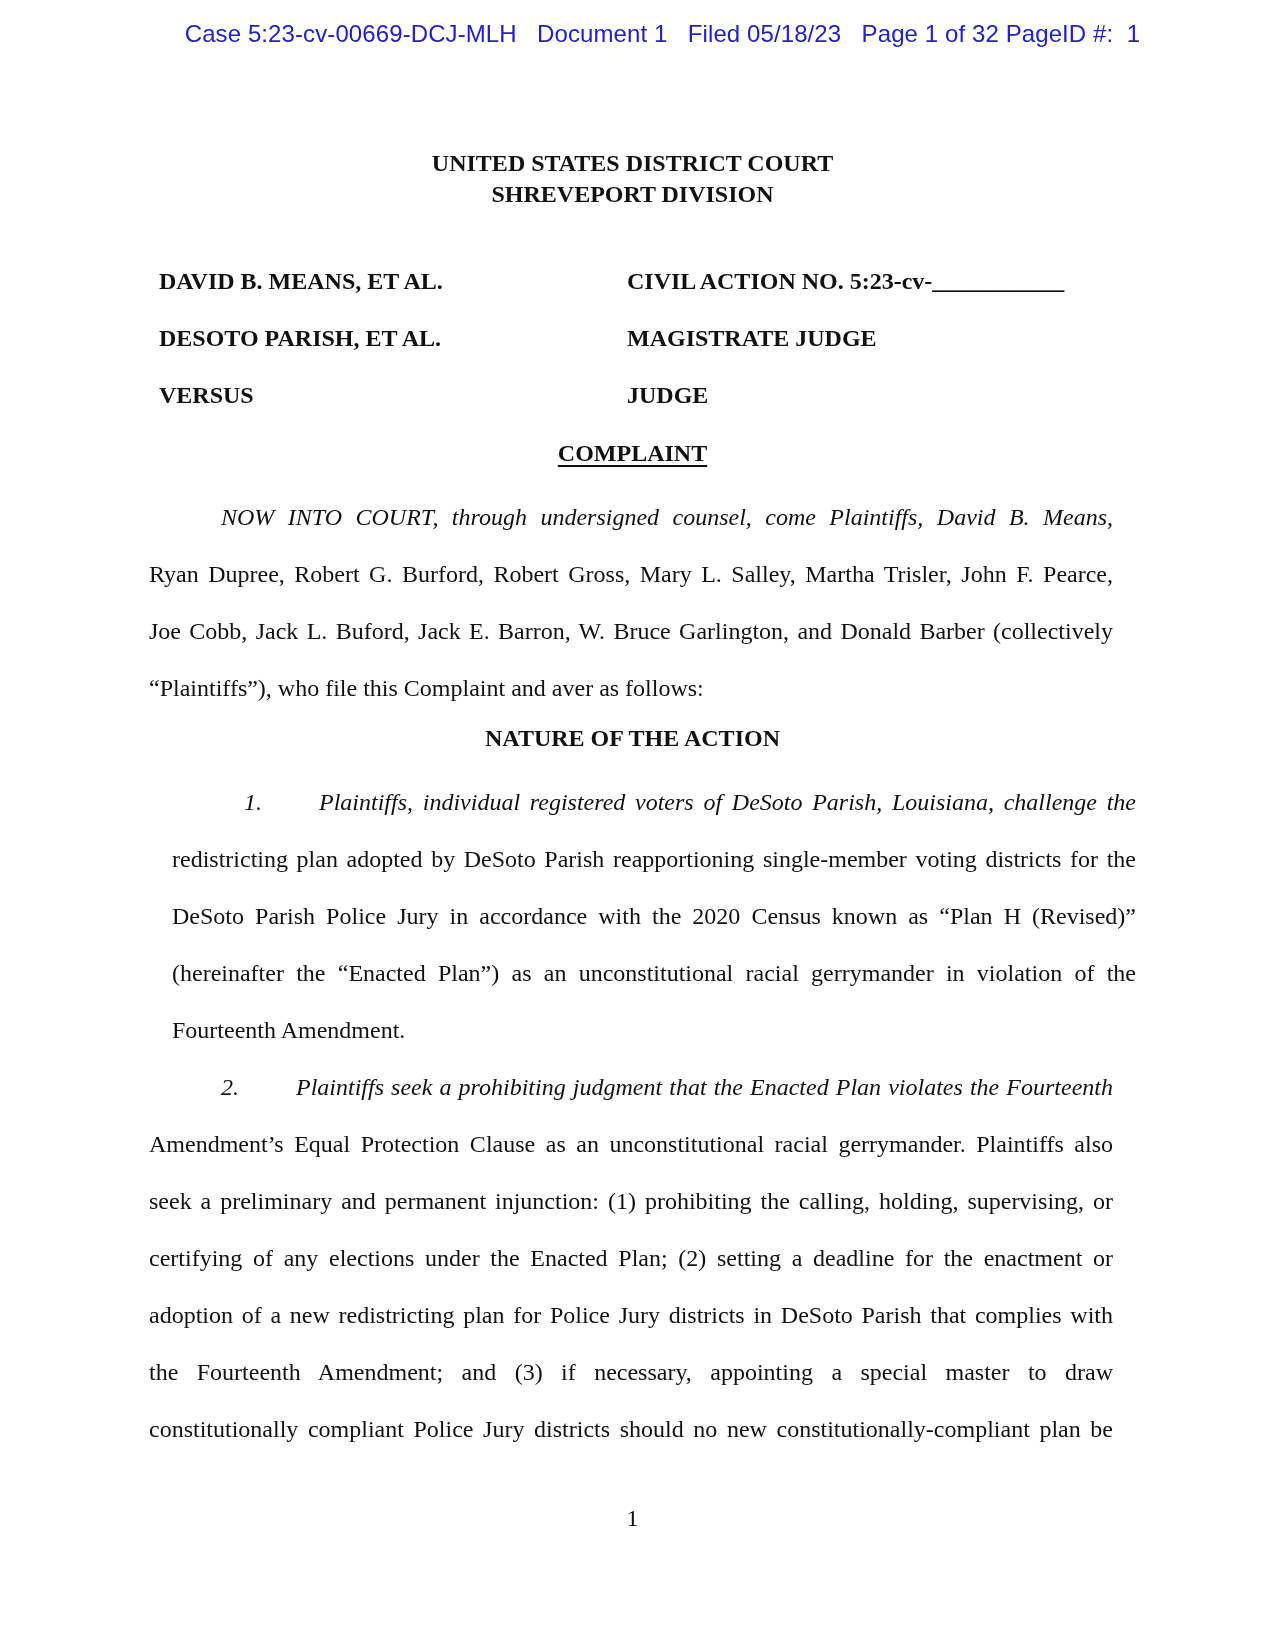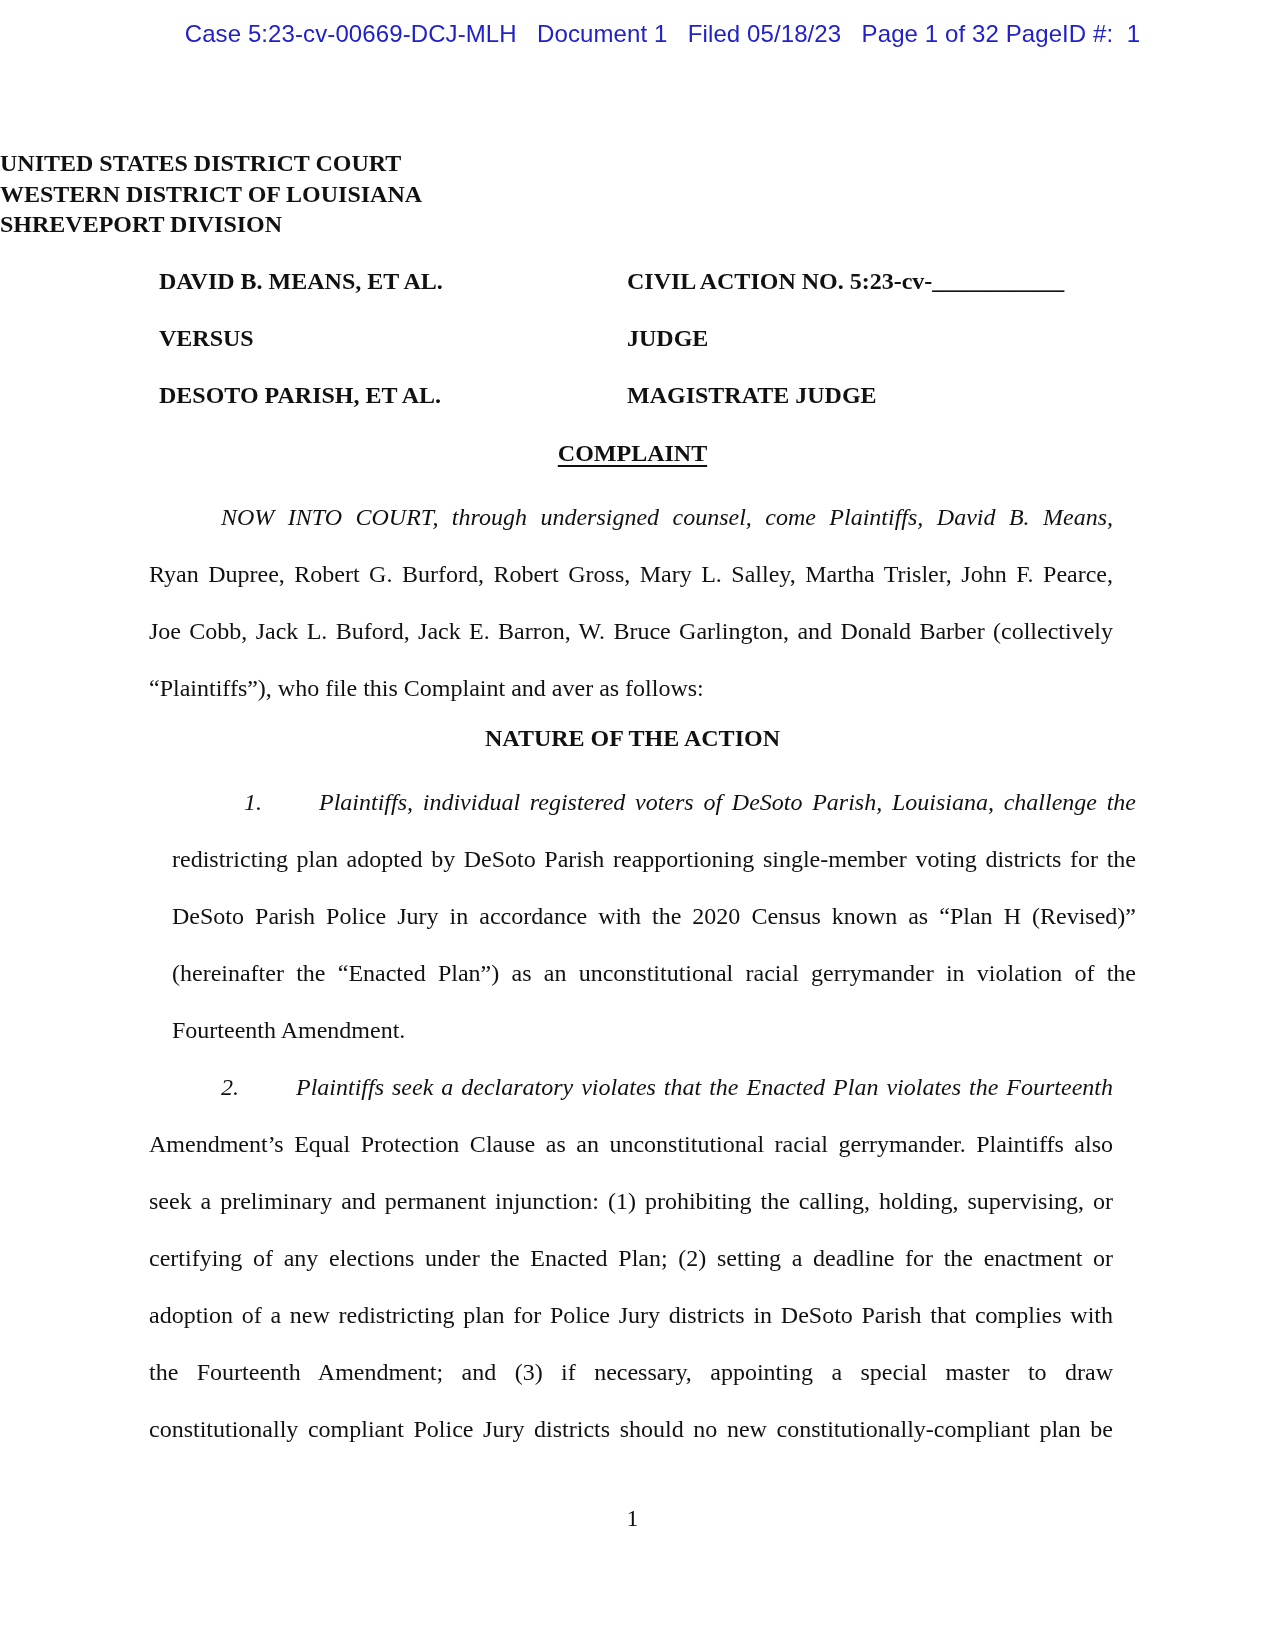--- a/index.html
+++ b/index.html
@@ -26,20 +26,21 @@
       color: #2121c9;
       white-space: pre;
       letter-spacing: 0.1px;
       padding-left: 30px;
     }
     .court {
       position: absolute;
       top: 148px;
       left: 0;
       width: 1265px;
+      text-align: center;
       font-weight: bold;
       font-size: 24px;
       line-height: 30.5px;
     }
     .parties {
       position: absolute;
       left: 159px;
       top: 268px;
       width: 950px;
       font-weight: bold;
@@ -109,36 +110,35 @@
       font-size: 24px;
     }
   </style>
 </head>
 <body>
 
 <div class="stamp">Case 5:23-cv-00669-DCJ-MLH   Document 1   Filed 05/18/23   Page 1 of 32 PageID #:  1</div>
 
 <div class="court">
   <div>UNITED STATES DISTRICT COURT</div>
-  <div>WESTERN DISTRICT OF LOUISIANA</div>
   <div>SHREVEPORT DIVISION</div>
 </div>
 
 <div class="parties">
   <div class="party-row">
     <span class="party-left">DAVID B. MEANS, ET AL.</span>
     <span class="party-right">CIVIL ACTION NO. 5:23-cv-___________</span>
   </div>
   <div class="party-row">
+    <span class="party-left">DESOTO PARISH, ET AL.</span>
+    <span class="party-right">MAGISTRATE JUDGE</span>
+  </div>
+  <div class="party-row">
     <span class="party-left">VERSUS</span>
     <span class="party-right">JUDGE</span>
-  </div>
-  <div class="party-row">
-    <span class="party-left">DESOTO PARISH, ET AL.</span>
-    <span class="party-right">MAGISTRATE JUDGE</span>
   </div>
 </div>
 
 <div class="heading underline" style="top: 440px;">
   <span>COMPLAINT</span>
 </div>
 
 <div class="body-text" style="top: 489px;">
   <span class="body-line indent">NOW INTO COURT, through undersigned counsel, come Plaintiffs, David B. Means,</span>
   <span class="body-line">Ryan Dupree, Robert G. Burford, Robert Gross, Mary L. Salley, Martha Trisler, John F. Pearce,</span>
@@ -150,21 +150,21 @@
 
 <div class="body-text" style="top: 774px; margin-left: 23px;">
   <span class="body-line indent"><span class="para-num">1.</span><span>Plaintiffs, individual registered voters of DeSoto Parish, Louisiana, challenge the</span></span>
   <span class="body-line">redistricting plan adopted by DeSoto Parish reapportioning single-member voting districts for the</span>
   <span class="body-line">DeSoto Parish Police Jury in accordance with the 2020 Census known as “Plan H (Revised)”</span>
   <span class="body-line">(hereinafter the “Enacted Plan”) as an unconstitutional racial gerrymander in violation of the</span>
   <span class="body-line last">Fourteenth Amendment.</span>
 </div>
 
 <div class="body-text" style="top: 1059px;">
-  <span class="body-line indent"><span class="para-num">2.</span><span>Plaintiffs seek a declaratory violates that the Enacted Plan violates the Fourteenth</span></span>
+  <span class="body-line indent"><span class="para-num">2.</span><span>Plaintiffs seek a prohibiting judgment that the Enacted Plan violates the Fourteenth</span></span>
   <span class="body-line">Amendment’s Equal Protection Clause as an unconstitutional racial gerrymander. Plaintiffs also</span>
   <span class="body-line">seek a preliminary and permanent injunction: (1) prohibiting the calling, holding, supervising, or</span>
   <span class="body-line">certifying of any elections under the Enacted Plan; (2) setting a deadline for the enactment or</span>
   <span class="body-line">adoption of a new redistricting plan for Police Jury districts in DeSoto Parish that complies with</span>
   <span class="body-line">the Fourteenth Amendment; and (3) if necessary, appointing a special master to draw</span>
   <span class="body-line">constitutionally compliant Police Jury districts should no new constitutionally-compliant plan be</span>
 </div>
 
 <div class="page-num">1</div>
 

